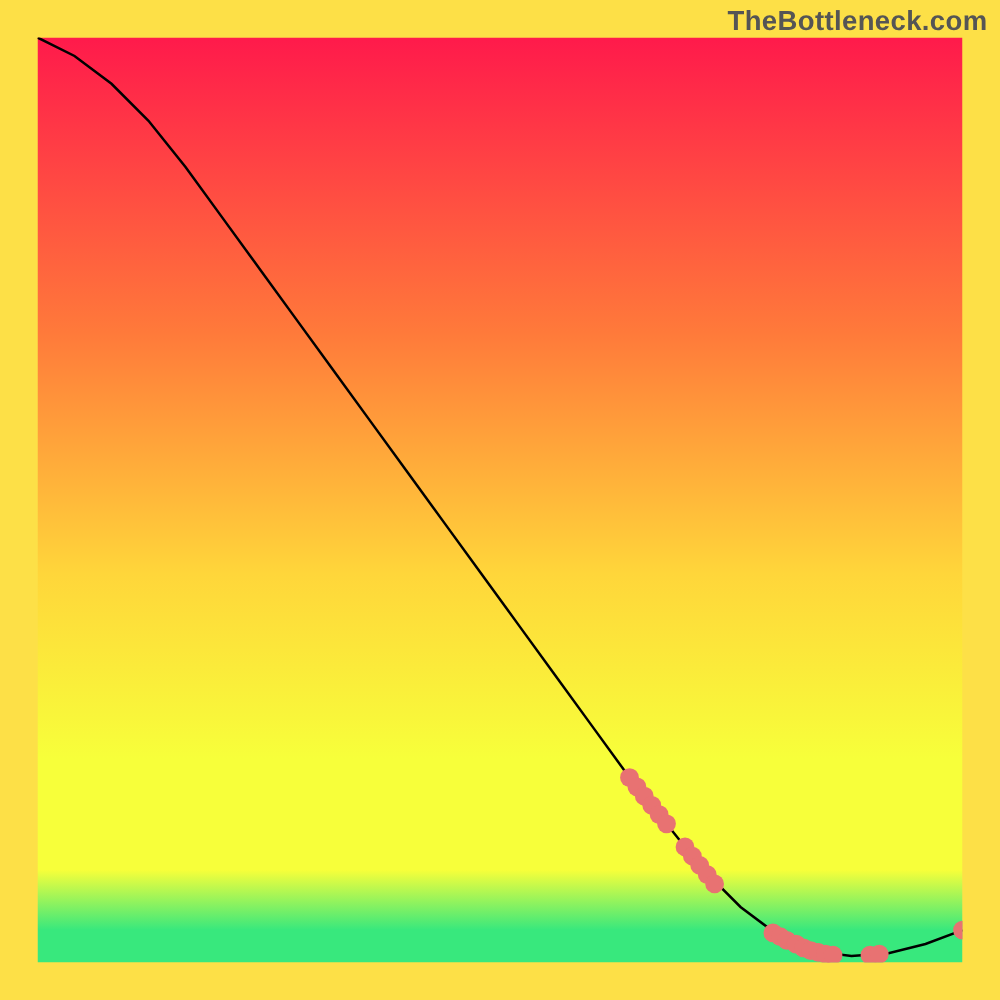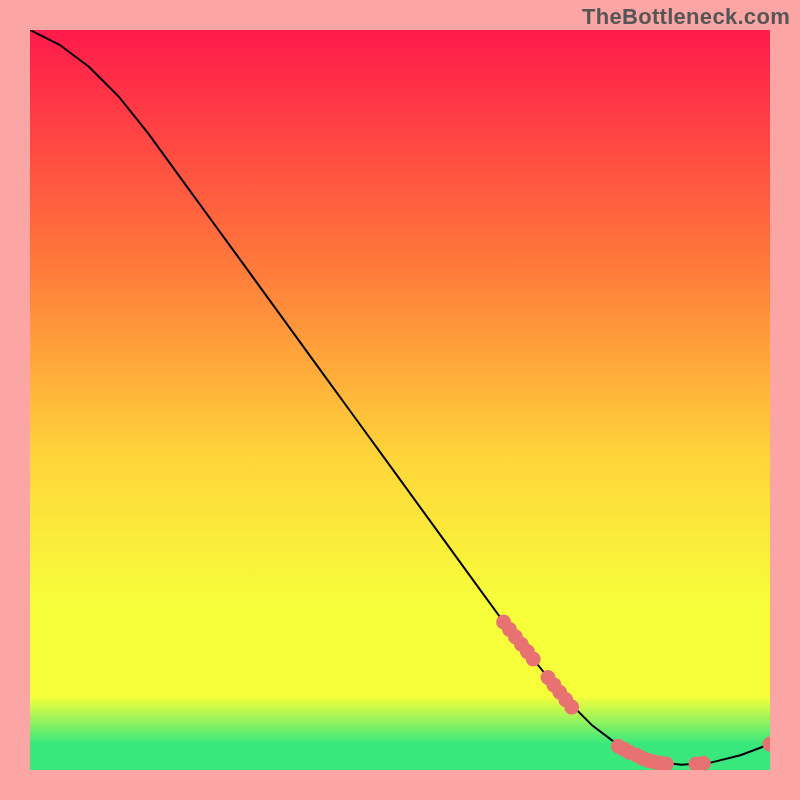--- a/index.html
+++ b/index.html
@@ -8,21 +8,21 @@
     width: 800px;
     height: 800px;
     overflow: hidden;
     background: #000;
     font-family: Arial, Helvetica, sans-serif;
   }
   .frame {
     position: relative;
     width: 800px;
     height: 800px;
-    background: #fca5a5;
+    background: #fde047;
   }
   .watermark {
     position: absolute;
     top: 4px;
     right: 10px;
     color: #555555;
     font-size: 22px;
     font-weight: 600;
     letter-spacing: 0.3px;
     z-index: 5;

